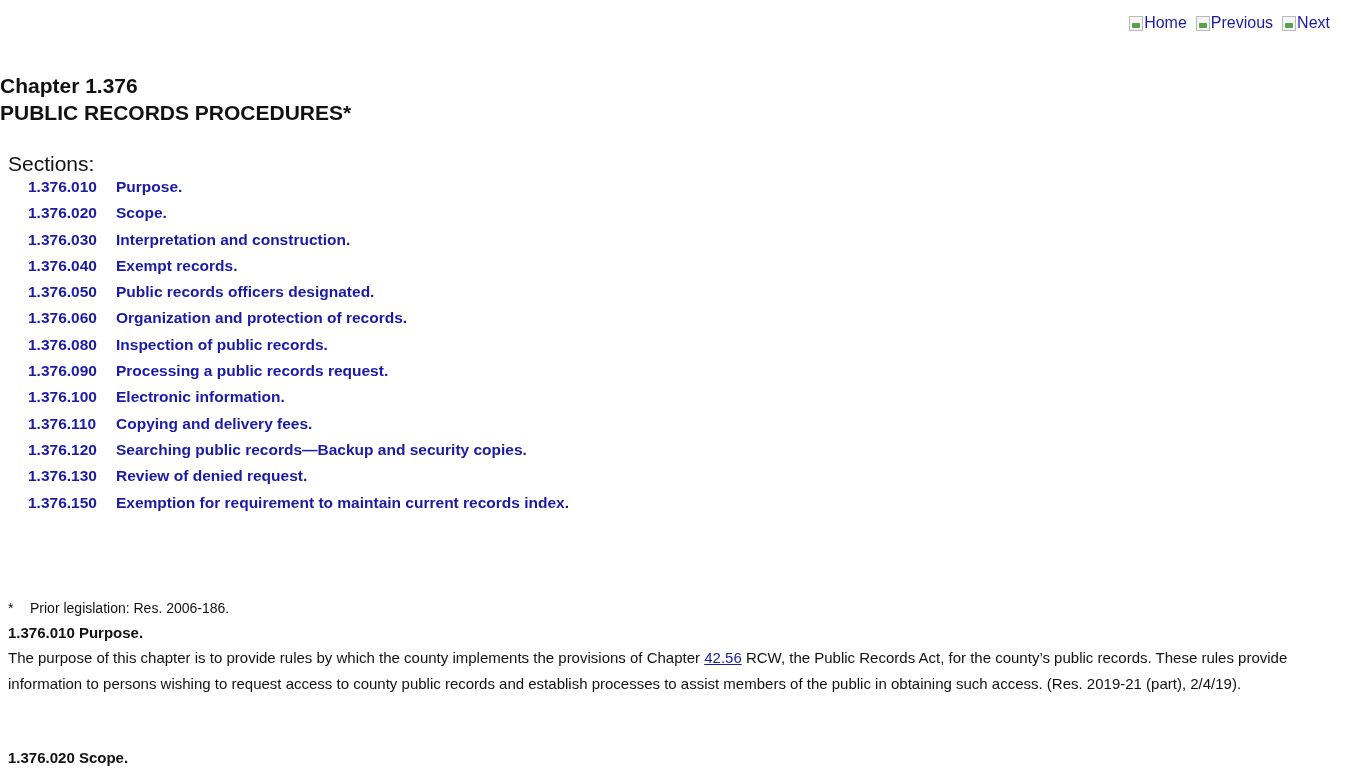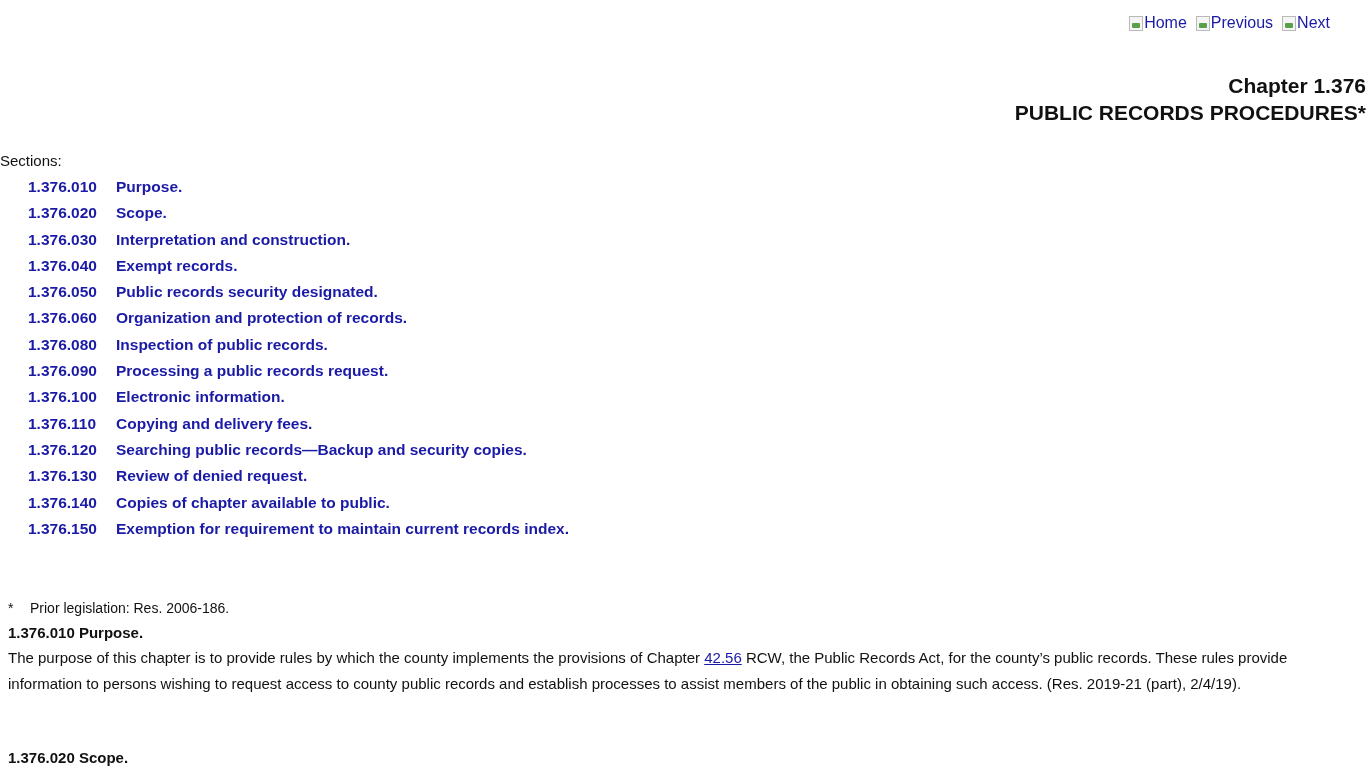--- a/index.html
+++ b/index.html
@@ -14,25 +14,25 @@
     .topnav a { color: #1a1aa6; text-decoration: none; display: inline-flex; align-items: center; }
     .broken-img {
       display: inline-block; width: 14px; height: 15px; margin-right: 1px;
       border: 1px solid #b9b9b9; box-sizing: border-box; position: relative; background: #f5f5f5;
     }
     .broken-img::after {
       content: ""; position: absolute; left: 2px; bottom: 2px; width: 8px; height: 5px;
       background: #5aa04a; border-radius: 1px;
     }
     .chapter-head {
-      position: absolute; top: 72px; left: 0; width: 1366px; text-align: right;
+      position: absolute; top: 72px; left: 0; width: 1366px; text-align: left;
       font-weight: bold; font-size: 21px; line-height: 27px;
     }
     .sections-label {
-      position: absolute; top: 152px; left: 0; font-size: 15px;
+      position: absolute; top: 152px; left: 8px; font-size: 21px;
     }
     .toc {
       position: absolute; top: 176px; left: 28px; margin: 0; padding: 0; list-style: none;
     }
     .toc li {
       height: 26.3px; line-height: 22px; font-size: 15.5px; font-weight: bold; color: #1a1aa6;
       white-space: nowrap;
     }
     .toc li a { color: #1a1aa6; text-decoration: none; cursor: pointer; }
     .toc .num { display: inline-block; width: 88px; }
@@ -68,29 +68,28 @@
   <div>PUBLIC RECORDS PROCEDURES*</div>
 </div>
 
 <div class="sections-label">Sections:</div>
 
 <ul class="toc">
   <li><a><span class="num">1.376.010</span><span>Purpose.</span></a></li>
   <li><a><span class="num">1.376.020</span><span>Scope.</span></a></li>
   <li><a><span class="num">1.376.030</span><span>Interpretation and construction.</span></a></li>
   <li><a><span class="num">1.376.040</span><span>Exempt records.</span></a></li>
-  <li><a><span class="num">1.376.050</span><span>Public records security designated.</span></a></li>
+  <li><a><span class="num">1.376.050</span><span>Public records officers designated.</span></a></li>
   <li><a><span class="num">1.376.060</span><span>Organization and protection of records.</span></a></li>
   <li><a><span class="num">1.376.080</span><span>Inspection of public records.</span></a></li>
   <li><a><span class="num">1.376.090</span><span>Processing a public records request.</span></a></li>
   <li><a><span class="num">1.376.100</span><span>Electronic information.</span></a></li>
   <li><a><span class="num">1.376.110</span><span>Copying and delivery fees.</span></a></li>
   <li><a><span class="num">1.376.120</span><span>Searching public records—Backup and security copies.</span></a></li>
   <li><a><span class="num">1.376.130</span><span>Review of denied request.</span></a></li>
-  <li><a><span class="num">1.376.140</span><span>Copies of chapter available to public.</span></a></li>
   <li><a><span class="num">1.376.150</span><span>Exemption for requirement to maintain current records index.</span></a></li>
 </ul>
 
 <div class="footnote">
   <span class="star">*</span><span>Prior legislation: Res. 2006-186.</span>
 </div>
 
 <div class="section-body" style="top:624px;">
   <div class="sec-title">1.376.010 Purpose.</div>
   <div class="sec-text"><span>The purpose of this chapter is to provide rules by which the county implements the provisions of Chapter </span><a href="#">42.56</a><span> RCW, the Public Records Act, for the county’s public records. These rules provide information to persons wishing to request access to county public records and establish processes to assist members of the public in obtaining such access. (Res. 2019-21 (part), 2/4/19).</span></div>

